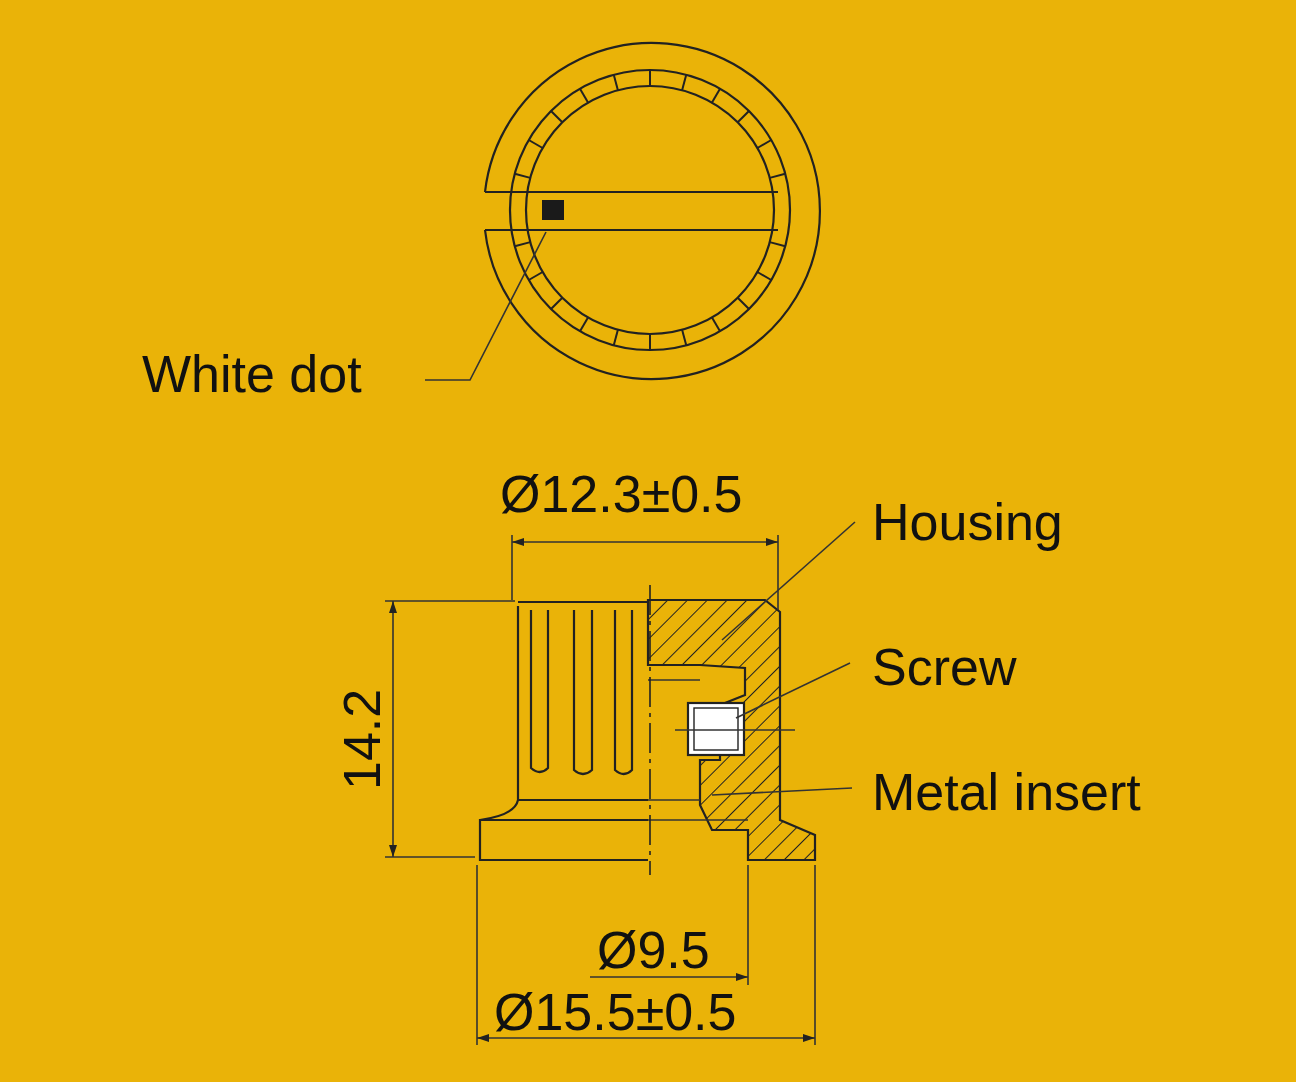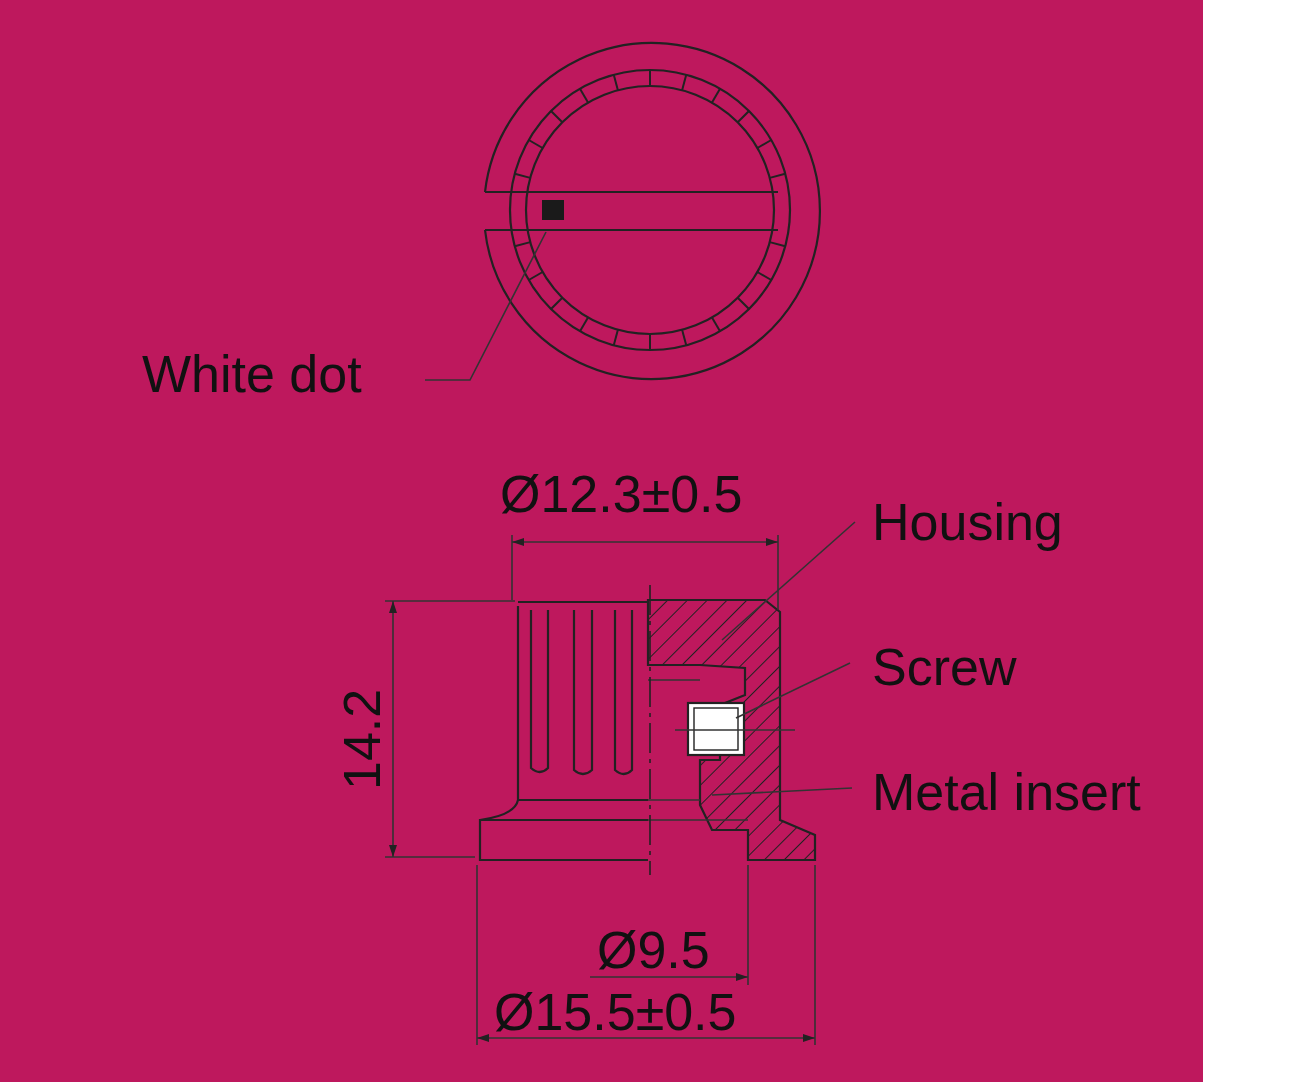--- a/index.html
+++ b/index.html
@@ -1,16 +1,16 @@
 <!DOCTYPE html>
 <html><head>
 <meta charset="utf-8">
 <style>
   html, body { margin:0; padding:0; background:#ffffff; }
-  #stage { position:relative; width:1203px; height:1082px; background:#be185d; overflow:hidden; }
+  #stage { position:relative; width:1296px; height:1082px; background:#eab308; overflow:hidden; }
   svg { position:absolute; left:0; top:0; }
   .lbl { font-family:"Liberation Sans", sans-serif; fill:#111; }
   .big { font-size:52px; }
   .dim { font-size:52px; }
   .ln { stroke:#222; fill:none; stroke-width:2.2; }
   .thin { stroke:#333; fill:none; stroke-width:1.6; }
 </style>
 </head>
 <body>
 

